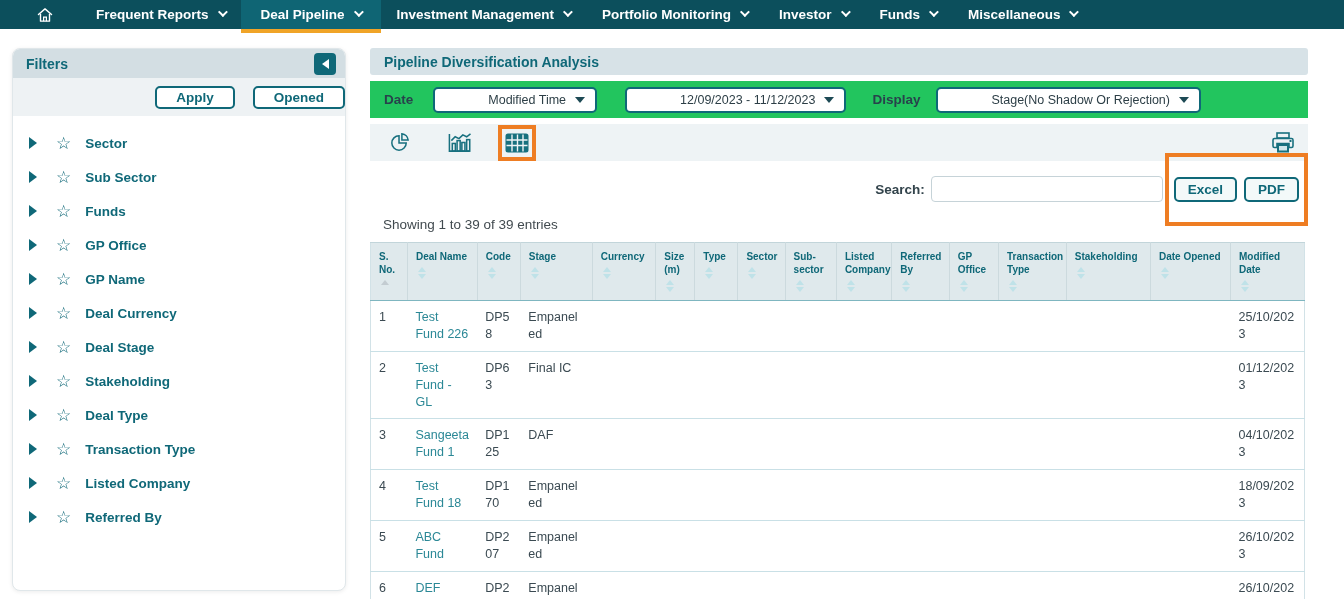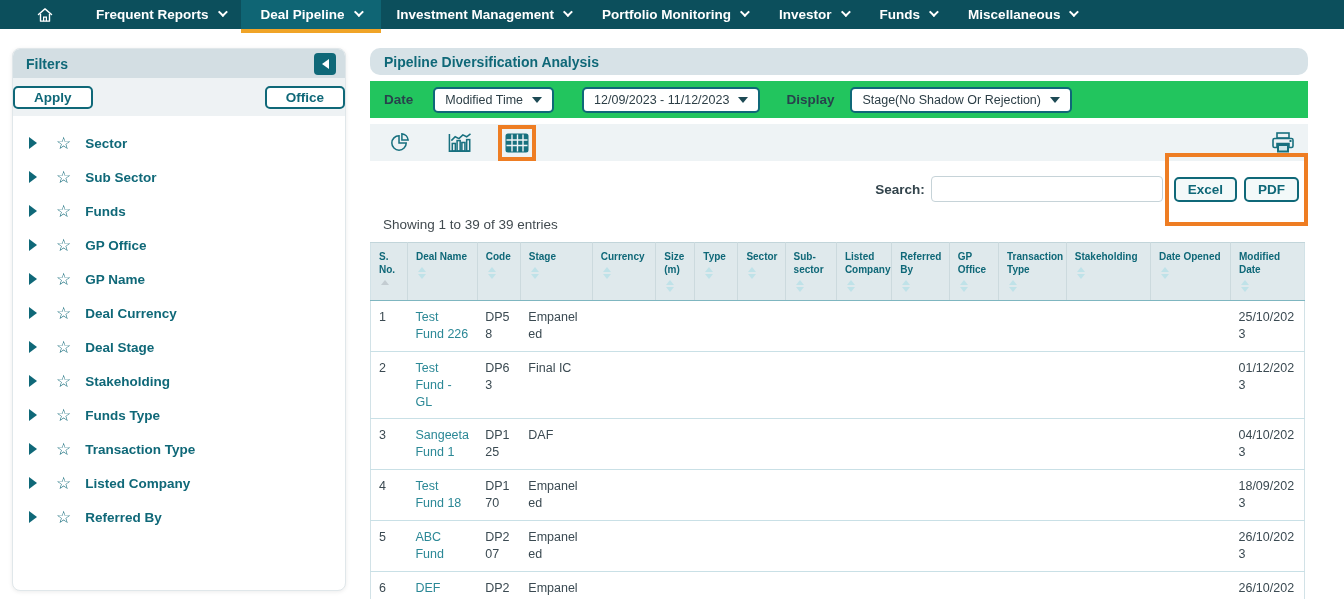--- a/index.html
+++ b/index.html
@@ -21,42 +21,42 @@
   
   #sidebar { position:absolute; left:12px; top:48px; width:334px; height:543px; background:#fff;
              border:1px solid #e0e7ea; border-radius:8px; box-shadow:0 1px 4px rgba(0,0,0,.08); overflow:hidden; }
   .filters-header { height:29px; background:#d3dee3; display:flex; align-items:center;
                     justify-content:space-between; padding:0 9px 0 13px; }
   .filters-title { color:#0f6878; font-size:14px; font-weight:bold; }
   .collapse-btn { width:22px; height:22px; background:#0f6878; border-radius:4px; display:flex;
                   align-items:center; justify-content:center; cursor:pointer; }
   .collapse-btn i { width:0; height:0; border-top:5px solid transparent; border-bottom:5px solid transparent;
                     border-right:7px solid #fff; display:block; }
-  .filters-actions { height:38px; background:#eef2f4; display:flex; align-items:center; justify-content:space-between; gap:18px; }
+  .filters-actions { height:38px; background:#eef2f4; display:flex; align-items:center; justify-content:flex-end; gap:18px; }
   .btn-outline { background:#fff; border:2px solid #0f6878; border-radius:5px; color:#0f6878;
                  font-weight:bold; font-size:13.5px; padding:2px 19px; cursor:pointer;
                  font-family:"Liberation Sans", sans-serif; }
   #filter-list { padding-top:10px; }
   .filter-item { height:34px; display:flex; align-items:center; padding-left:16px; }
   .filter-item .tri-right { width:0; height:0; border-top:6px solid transparent; border-bottom:6px solid transparent;
                             border-left:8px solid #0f6878; cursor:pointer; }
   .filter-item .star { color:#0f6878; font-size:17px; margin-left:19px; line-height:1; cursor:pointer; }
   .filter-item .flabel { color:#0f6878; font-size:13.5px; font-weight:bold; margin-left:14px; }
 
   
   #main { position:absolute; left:370px; top:48px; width:938px; }
-  .title-bar { height:27px; background:#d7e2e7; border-radius:10px; display:flex; align-items:center;
+  .title-bar { height:27px; background:#d7e2e7; border-radius:3px; display:flex; align-items:center;
                padding-left:14px; margin-bottom:6px; }
   .title-bar span { color:#0f6878; font-size:14px; font-weight:bold; }
 
   .controls { height:37px; background:#22c55e; display:flex; align-items:center; padding:0 14px; margin-bottom:6px; }
   .ctl-label { font-size:13.5px; font-weight:bold; color:#28424c; }
   .dropdown { background:#fff; border:2px solid #0f6878; border-radius:5px; height:26px; display:flex;
               align-items:center; padding:0 10px; gap:9px; cursor:pointer; }
-  .dropdown .dval { font-size:12.5px; color:#2c3e46; white-space:nowrap; }
+  .dropdown .dval { font-size:12.5px; color:#2c3e46; white-space:nowrap;margin-left:43px; }
   .caret-down { width:0; height:0; border-left:5px solid transparent; border-right:5px solid transparent;
                 border-top:6px solid #1d4a55; }
   .gap20{width:20px;} .gap28{width:28px;} .gap26{width:26px;} .gap16{width:16px;}
 
   .icon-row { height:37px; background:#eef3f5; display:flex; align-items:center; padding:0 12px; margin-bottom:8px; }
   .chart-btn { display:flex; align-items:center; justify-content:center; width:34px; height:34px; cursor:pointer; }
   .chart-btn + .chart-btn { margin-left:26px; }
   .hl-box { border:4px solid #ee7d23; margin-left:22px; width:38px; height:36px; display:flex;
             align-items:center; justify-content:center; }
   .print-wrap { margin-left:auto; display:flex; align-items:center; cursor:pointer; }
@@ -142,21 +142,21 @@
 
   <div id="sidebar">
     <div class="filters-header">
       <span class="filters-title">Filters</span>
       <span class="collapse-btn">
           <i></i>
         </span>
     </div>
     <div class="filters-actions">
       <button class="btn-outline">Apply</button>
-      <button class="btn-outline">Office</button>
+      <button class="btn-outline">Opened</button>
     </div>
     <div id="filter-list">
         <div class="filter-item">
           <span class="tri-right"></span>
           <span class="star">☆</span>
           <span class="flabel">Sector</span>
         </div>
         <div class="filter-item">
           <span class="tri-right"></span>
           <span class="star">☆</span>
@@ -188,21 +188,21 @@
           <span class="flabel">Deal Stage</span>
         </div>
         <div class="filter-item">
           <span class="tri-right"></span>
           <span class="star">☆</span>
           <span class="flabel">Stakeholding</span>
         </div>
         <div class="filter-item">
           <span class="tri-right"></span>
           <span class="star">☆</span>
-          <span class="flabel">Funds Type</span>
+          <span class="flabel">Deal Type</span>
         </div>
         <div class="filter-item">
           <span class="tri-right"></span>
           <span class="star">☆</span>
           <span class="flabel">Transaction Type</span>
         </div>
         <div class="filter-item">
           <span class="tri-right"></span>
           <span class="star">☆</span>
           <span class="flabel">Listed Company</span>

